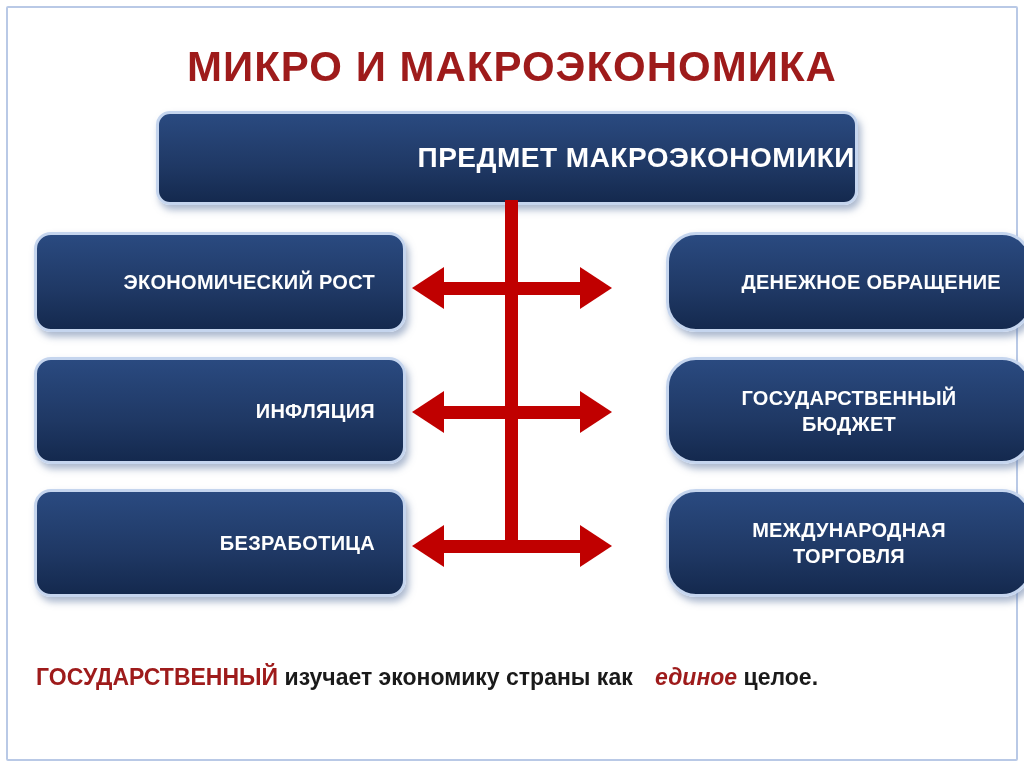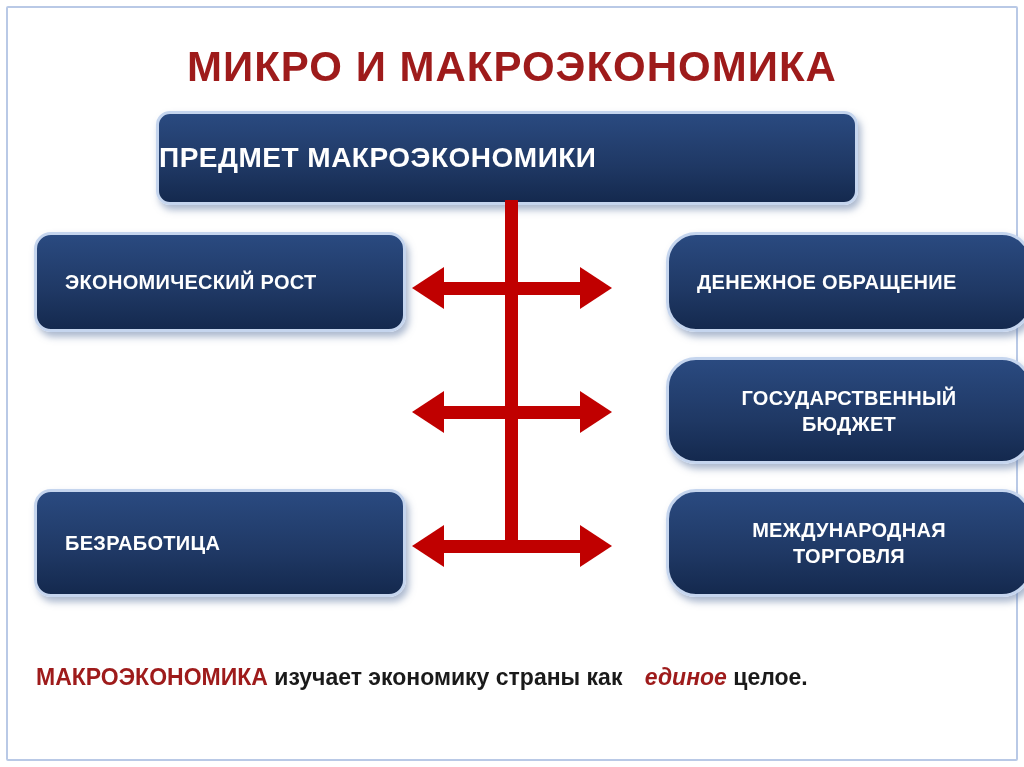--- a/index.html
+++ b/index.html
@@ -7,21 +7,21 @@
     font-family:"Liberation Sans","DejaVu Sans",sans-serif;}
   .frame{position:absolute;inset:6px;border:2px solid #b9c9e6;border-radius:2px;pointer-events:none;}
 
   .title{position:absolute;top:34px;left:0;right:0;margin:9px;text-align:center;
     font-size:42px;font-weight:bold;letter-spacing:1px;color:var(--title-red,#9e1b1b);}
 
   .nbox{position:absolute;box-sizing:border-box;
     background:linear-gradient(180deg,var(--box-navy-light,#2a4a80) 0%,var(--box-navy,#1f3864) 60%,#14294e 100%);
     border:3px solid var(--box-border,#c5d5ee);
     box-shadow:3px 5px 7px rgba(90,115,160,.5);
-    color:#ffffff;font-weight:bold;display:flex;align-items:center;justify-content:flex-start;
+    color:#ffffff;font-weight:bold;display:flex;align-items:center;justify-content:flex-end;
     text-align:center;line-height:1.3;}
   .root{left:156px;top:111px;width:702px;height:94px;border-radius:14px;font-size:28px;letter-spacing:.5px;}
   .side{border-radius:30px;font-size:20px;padding:0 28px;letter-spacing:.3px;}
   .lbox{left:34px;width:372px;border-radius:17px;}
   .rbox{left:619px;width:366px;margin-left:47px;}
   .row1{top:232px;height:100px;}
   .row2{top:357px;height:107px;}
   .row3{top:489px;height:108px;}
 
   .vline{position:absolute;left:505px;top:200px;width:13px;height:352px;background:var(--accent-red,#c00000);}
@@ -53,27 +53,30 @@
   <div class="vline"></div>
 
   <div class="nbox side lbox row1">
     <span>ЭКОНОМИЧЕСКИЙ РОСТ</span>
   </div>
   <div class="arrow a1"></div>
   <div class="nbox side rbox row1">
     <span>ДЕНЕЖНОЕ ОБРАЩЕНИЕ</span>
   </div>
 
+  <div class="nbox side lbox row2">
+    <span>ИНФЛЯЦИЯ</span>
+  </div>
   <div class="arrow a2"></div>
   <div class="nbox side rbox row2">
     <span>ГОСУДАРСТВЕННЫЙ БЮДЖЕТ</span>
   </div>
 
   <div class="nbox side lbox row3">
     <span>БЕЗРАБОТИЦА</span>
   </div>
   <div class="arrow a3"></div>
   <div class="nbox side rbox row3">
     <span>МЕЖДУНАРОДНАЯ ТОРГОВЛЯ</span>
   </div>
 
-  <p class="footer"><b class="red">МАКРОЭКОНОМИКА</b><span> изучает экономику страны как </span><i class="red">единое</i><span> целое.</span></p>
+  <p class="footer"><b class="red">ГОСУДАРСТВЕННЫЙ</b><span> изучает экономику страны как </span><i class="red">единое</i><span> целое.</span></p>
 </div>
 
 </body></html>

